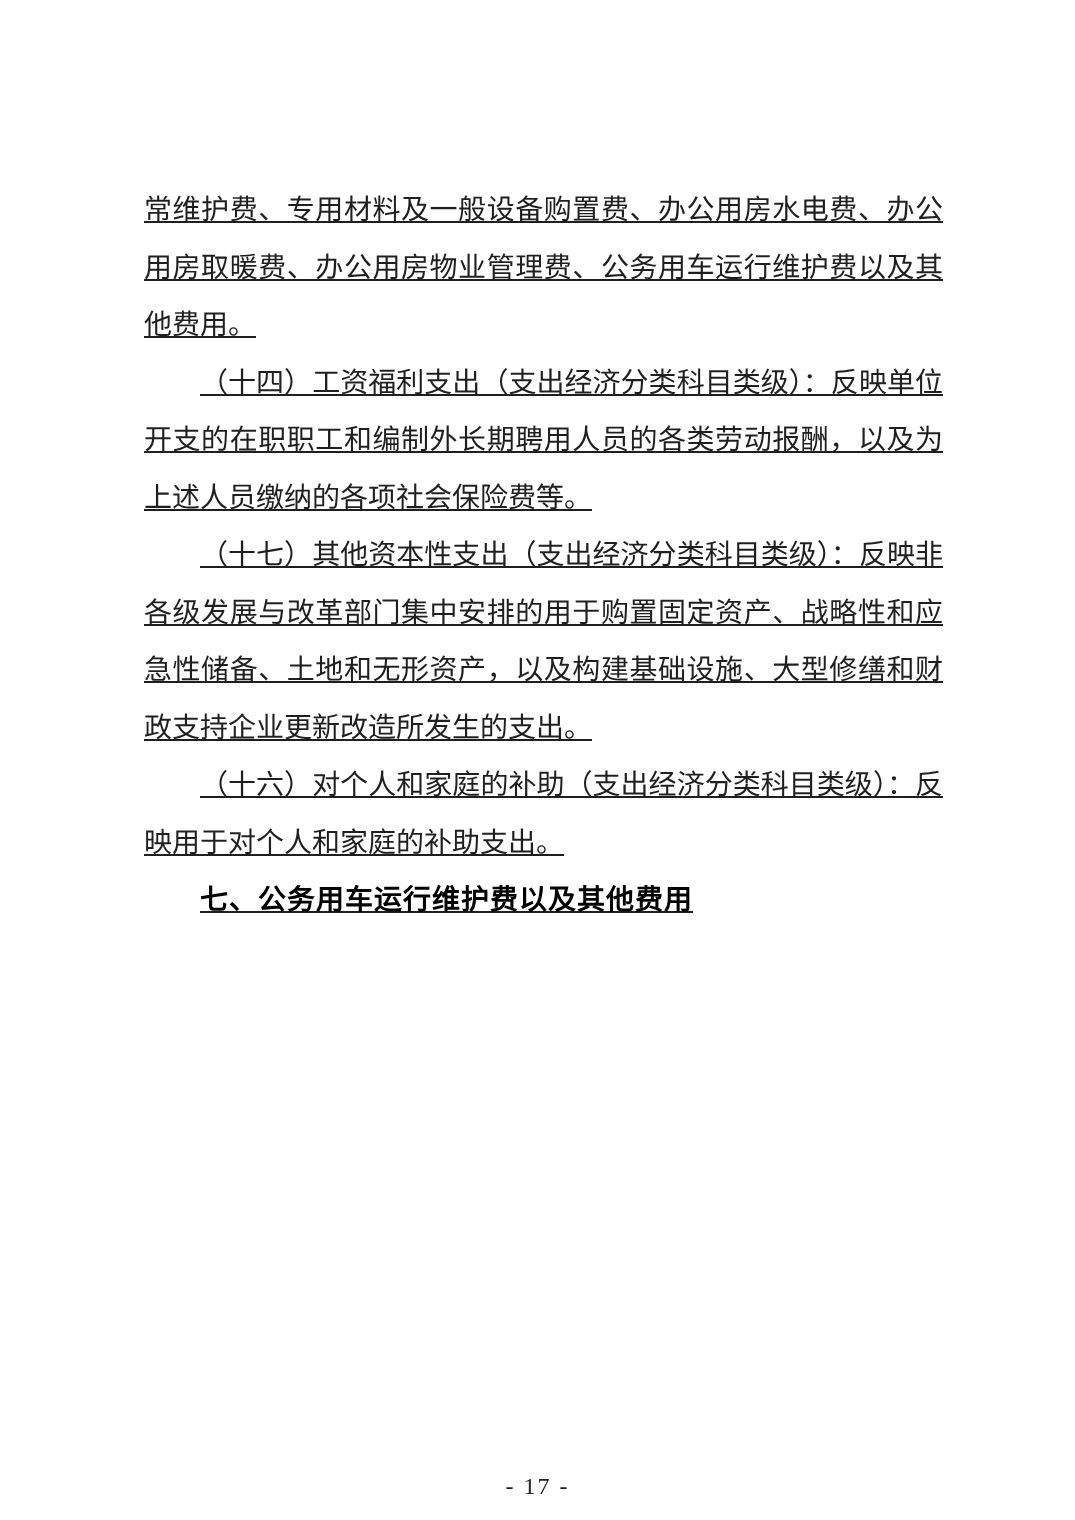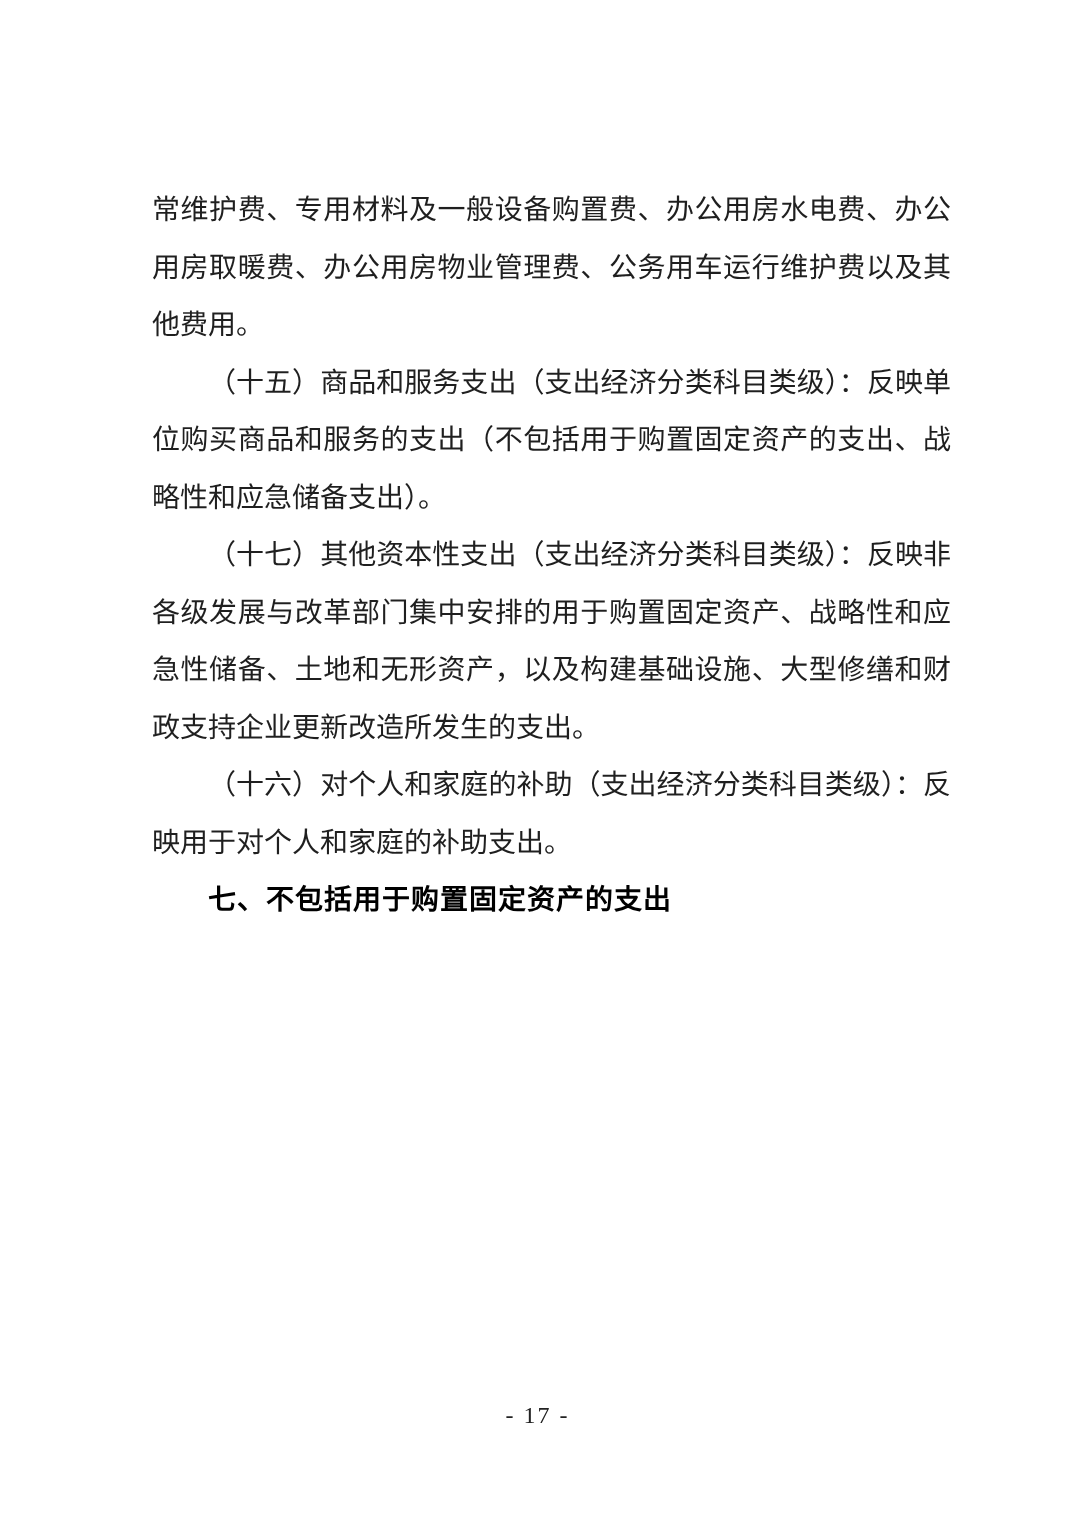--- a/index.html
+++ b/index.html
@@ -11,29 +11,30 @@
     .page {
       position: relative;
       width: 1075px;
       height: 1520px;
       background: #ffffff;
       overflow: hidden;
       font-family: "Liberation Serif", "DejaVu Serif", serif;
     }
     .content {
       position: absolute;
-      left: 152px;
+      left: 144px;
       top: 181px;
       width: 799px;
       font-size: 28px;
       line-height: 57.5px;
       color: #1f1f1f;
       text-align: justify;
       text-justify: inter-character;
       font-family: "Liberation Serif", "DejaVu Serif", serif;
+      text-decoration: underline;
     }
     .para {
       margin: 0;
       padding: 0;
       text-indent: 2em;
       font-weight: 400;
     }
     .para.no-indent {
       text-indent: 0;
     }
@@ -43,36 +44,36 @@
       text-indent: 2em;
       font-size: 28px;
       line-height: 57.5px;
       font-weight: 700;
       color: #000000;
       font-family: "Liberation Sans", "DejaVu Sans", sans-serif;
       letter-spacing: 1px;
     }
     .footer {
       position: absolute;
-      top: 1400px;
+      top: 1471px;
       left: 0;
       width: 100%;
       text-align: center;
       font-size: 24px;
       line-height: 30px;
       color: #222222;
       letter-spacing: 2px;
       font-family: "Liberation Serif", "DejaVu Serif", serif;
     }
   </style>
 </head>
 <body>
 
 <div class="page">
   <div class="content">
     <p class="para no-indent">常维护费、专用材料及一般设备购置费、办公用房水电费、办公用房取暖费、办公用房物业管理费、公务用车运行维护费以及其他费用。</p>
-    <p class="para">（十五）商品和服务支出（支出经济分类科目类级）：反映单位购买商品和服务的支出（不包括用于购置固定资产的支出、战略性和应急储备支出）。</p>
+    <p class="para">（十四）工资福利支出（支出经济分类科目类级）：反映单位开支的在职职工和编制外长期聘用人员的各类劳动报酬，以及为上述人员缴纳的各项社会保险费等。</p>
     <p class="para">（十七）其他资本性支出（支出经济分类科目类级）：反映非各级发展与改革部门集中安排的用于购置固定资产、战略性和应急性储备、土地和无形资产，以及构建基础设施、大型修缮和财政支持企业更新改造所发生的支出。</p>
     <p class="para">（十六）对个人和家庭的补助（支出经济分类科目类级）：反映用于对个人和家庭的补助支出。</p>
-    <h2 class="section-heading">七、不包括用于购置固定资产的支出</h2>
+    <h2 class="section-heading">七、公务用车运行维护费以及其他费用</h2>
   </div>
   <div class="footer">- 17 -</div>
 </div>
 
 </body></html>

